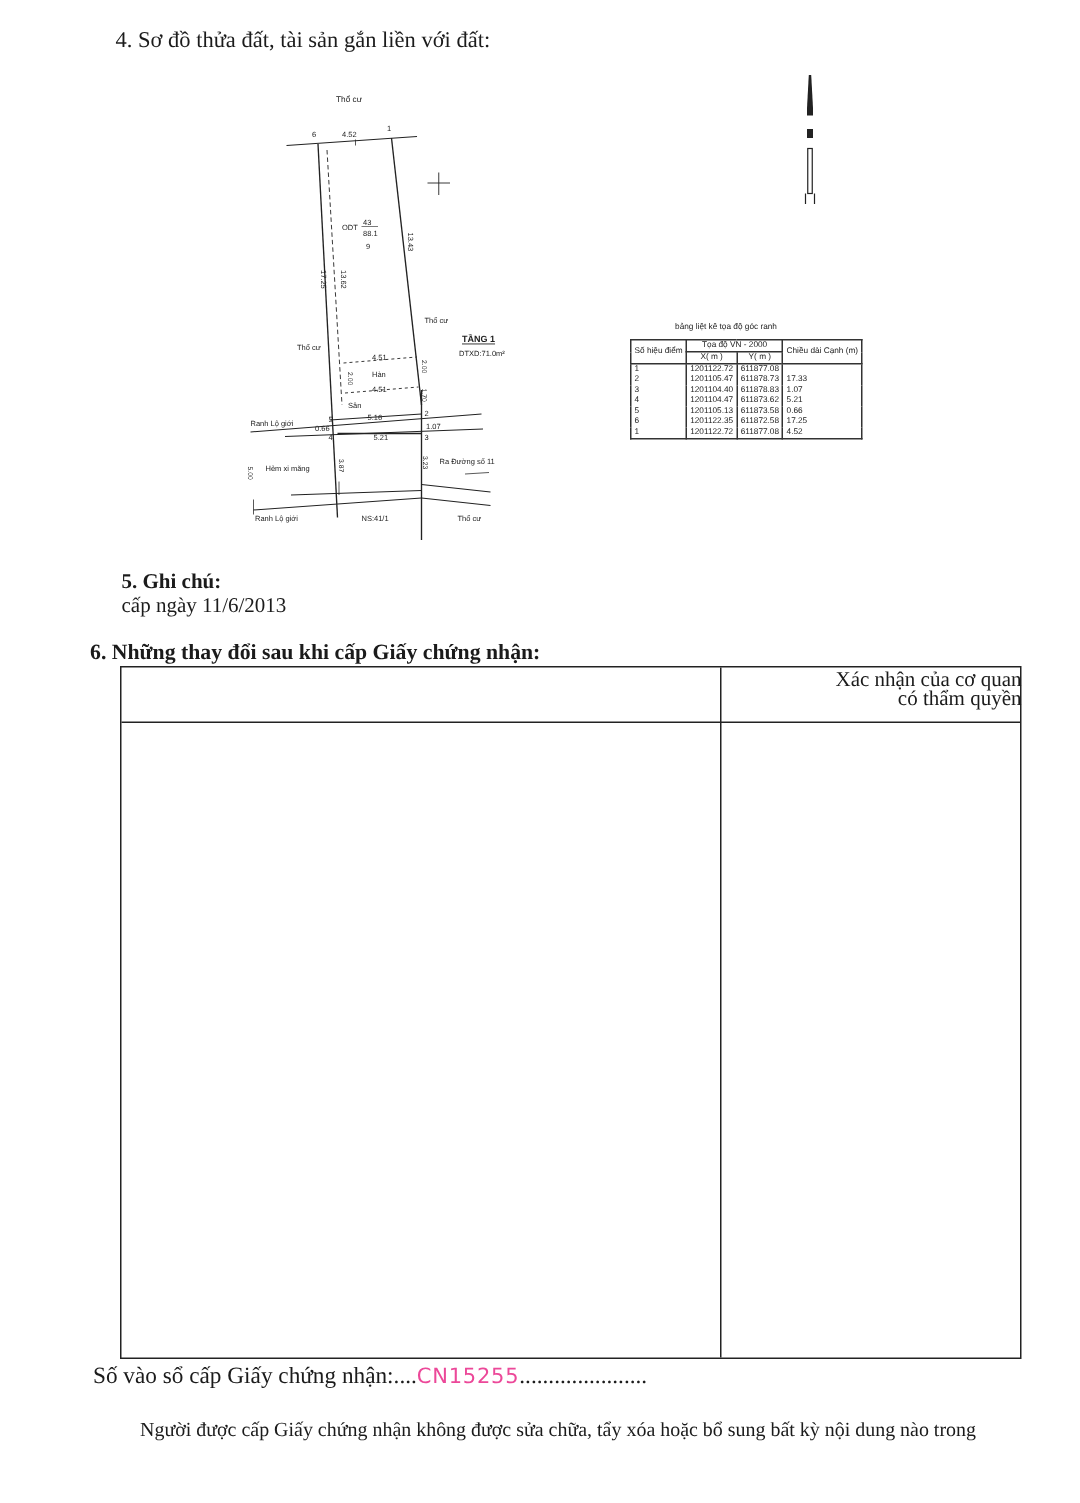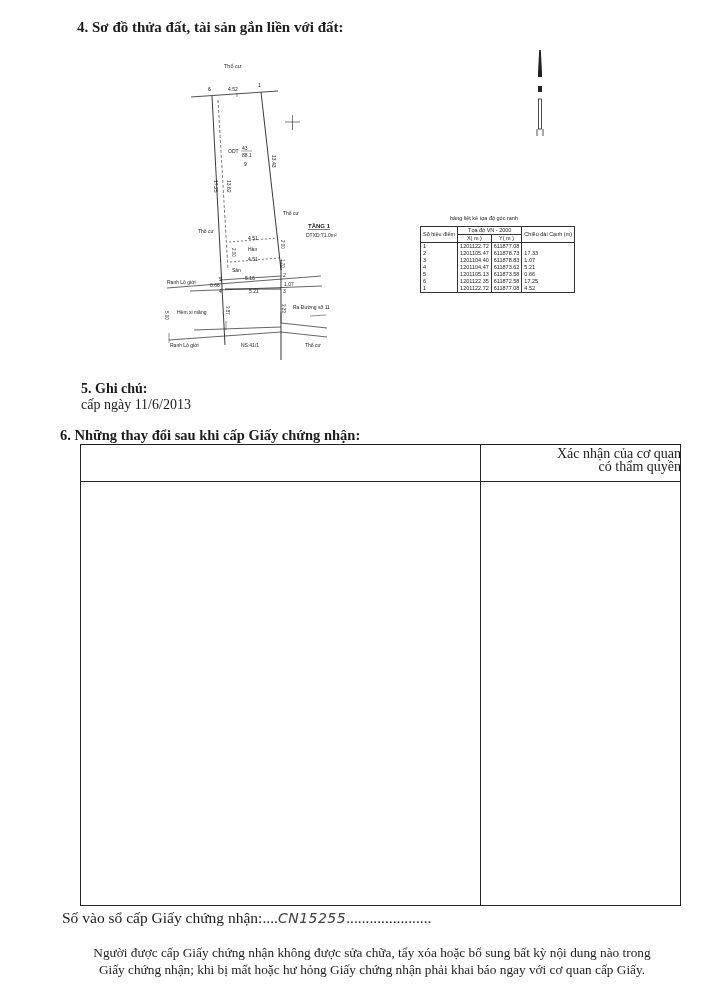--- a/index.html
+++ b/index.html
@@ -9,21 +9,21 @@
       overflow: hidden;
     }
     body {
       position: relative;
       font-family: "Liberation Serif", "DejaVu Serif", serif;
       color: #1b1b1b;
     }
     .abs { position: absolute; }
     .h4 {
       left: 77px; top: 19px;
-      font-weight: bold; font-size: 15px;
+      font-weight: normal; font-size: 15px;
     }
     .diagram {
       left: 140px; top: 50px; width: 420px; height: 310px;
     }
     .diagram svg { width: 100%; height: 100%; }
     .diagram text {
       font-family: "Liberation Sans", sans-serif;
       fill: #222;
     }
     .coord-caption {
@@ -72,21 +72,21 @@
     }
     .changes .hdr-right {
       position: absolute; left: 400px; top: 2px; width: 200px;
       text-align: right; font-size: 14px; line-height: 13px;
     }
     .reg-line {
       left: 62px; top: 909px; font-size: 15.5px;
     }
     .reg-line .hand {
       font-family: "DejaVu Sans", sans-serif;
-      color: #404040; font-size: 14px; font-style: italic;
+      color: #ec4899; font-size: 14px; 
       letter-spacing: 0.5px;
       margin-top: 40px;
     }
     .footer {
       left: 62px; top: 944px; width: 620px; font-size: 13.3px; line-height: 17px; text-align: center;
     }
   </style>
 </head>
 <body>
 
@@ -250,14 +250,13 @@
     <div>có thẩm quyền</div>
   </div>
 </div>
 
 <div class="abs reg-line">
   <span>Số vào sổ cấp Giấy chứng nhận:</span><span>....</span><span class="hand">CN15255</span><span>......................</span>
 </div>
 
 <div class="abs footer">
   <div>Người được cấp Giấy chứng nhận không được sửa chữa, tẩy xóa hoặc bổ sung bất kỳ nội dung nào trong</div>
-  <div>Giấy chứng nhận; khi bị mất hoặc hư hỏng Giấy chứng nhận phải khai báo ngay với cơ quan cấp Giấy.</div>
 </div>
 
 </body></html>

